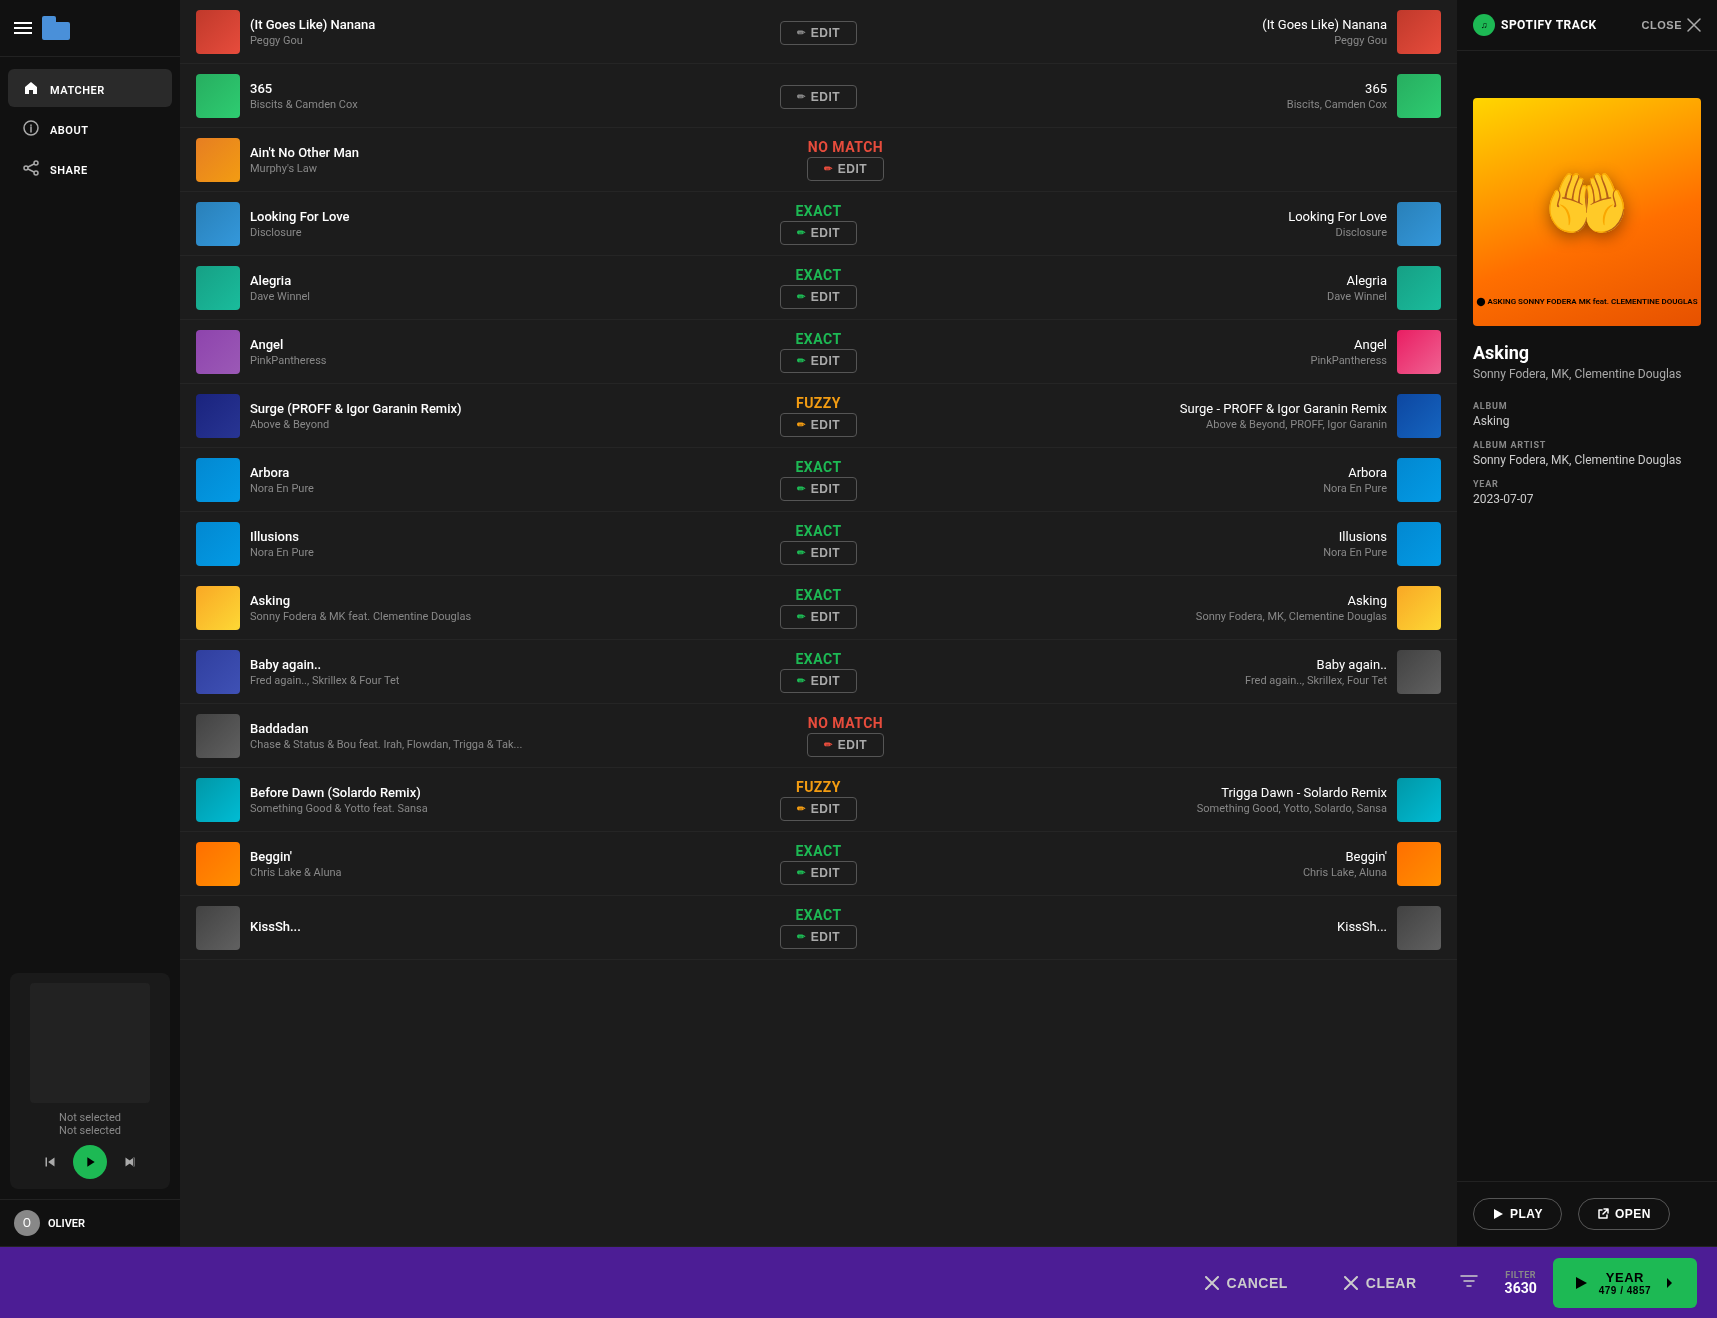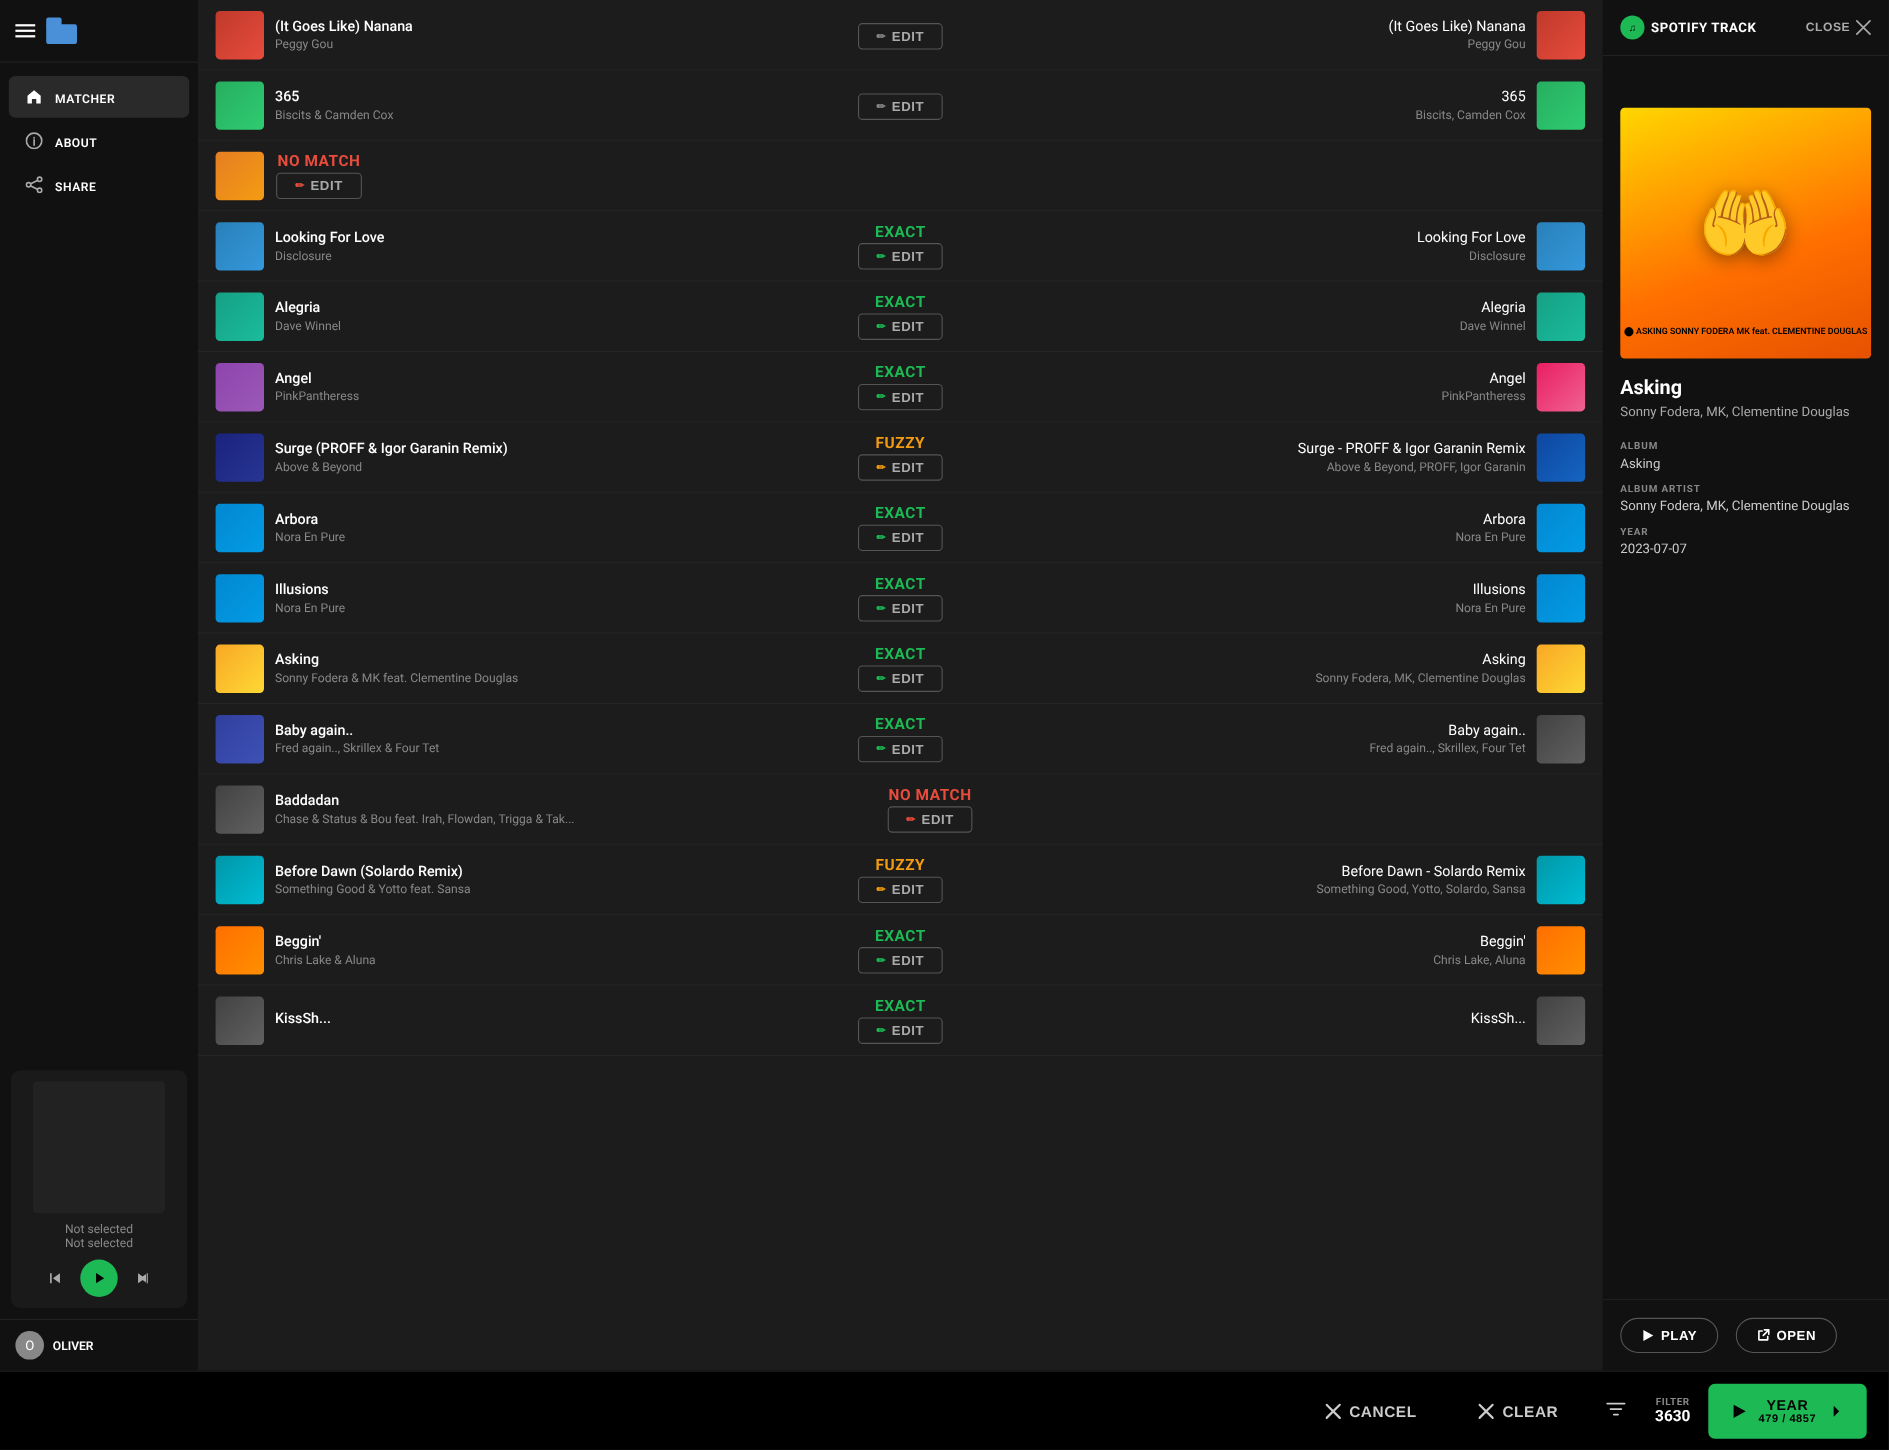--- a/index.html
+++ b/index.html
@@ -459,21 +459,21 @@
       cursor: pointer;
       display: flex;
       align-items: center;
       gap: 6px;
       letter-spacing: 0.5px;
     }
 
     
     .bottom-bar {
       height: 72px;
-      background: #000000;
+      background: #4c1d95;
       border-top: 1px solid #222;
       display: flex;
       align-items: center;
       justify-content: flex-end;
       padding: 0 20px;
       gap: 8px;
       flex-shrink: 0;
     }
 
     .bottom-btn {
@@ -665,20 +665,24 @@
           </button>
         </div>
         <div class="track-match-info">
         <div class="track-match-name">365</div>
         <div class="track-match-artist">Biscits, Camden Cox</div>
       </div>
         <div class="track-art art-green"></div>
       </div>
       <div class="track-row">
         <div class="track-art art-orange"></div>
+        <div class="track-info">
+      <div class="track-name">Ain't No Other Man</div>
+      <div class="track-artist">Murphy's Law</div>
+    </div>
         <div class="edit-btn-wrap">
           <span class="match-label no-match">NO MATCH</span>
           <button class="edit-btn">
             <span class="pencil" style="color:#e74c3c">✏</span>
             <span>EDIT</span>
           </button>
         </div>
         <div class="track-match-info"></div>
       </div>
       <div class="track-row">
@@ -855,21 +859,21 @@
       <div class="track-artist">Something Good &amp; Yotto feat. Sansa</div>
     </div>
         <div class="edit-btn-wrap">
           <span class="match-label fuzzy">FUZZY</span>
           <button class="edit-btn">
             <span class="pencil" style="color:#f39c12">✏</span>
             <span>EDIT</span>
           </button>
         </div>
         <div class="track-match-info">
-        <div class="track-match-name">Before Dawn - Solardo Remix</div>
+        <div class="track-match-name">Trigga Dawn - Solardo Remix</div>
         <div class="track-match-artist">Something Good, Yotto, Solardo, Sansa</div>
       </div>
         <div class="track-art art-cyan"></div>
       </div>
       <div class="track-row">
         <div class="track-art art-amber"></div>
         <div class="track-info">
       <div class="track-name">Beggin'</div>
       <div class="track-artist">Chris Lake &amp; Aluna</div>
     </div>

